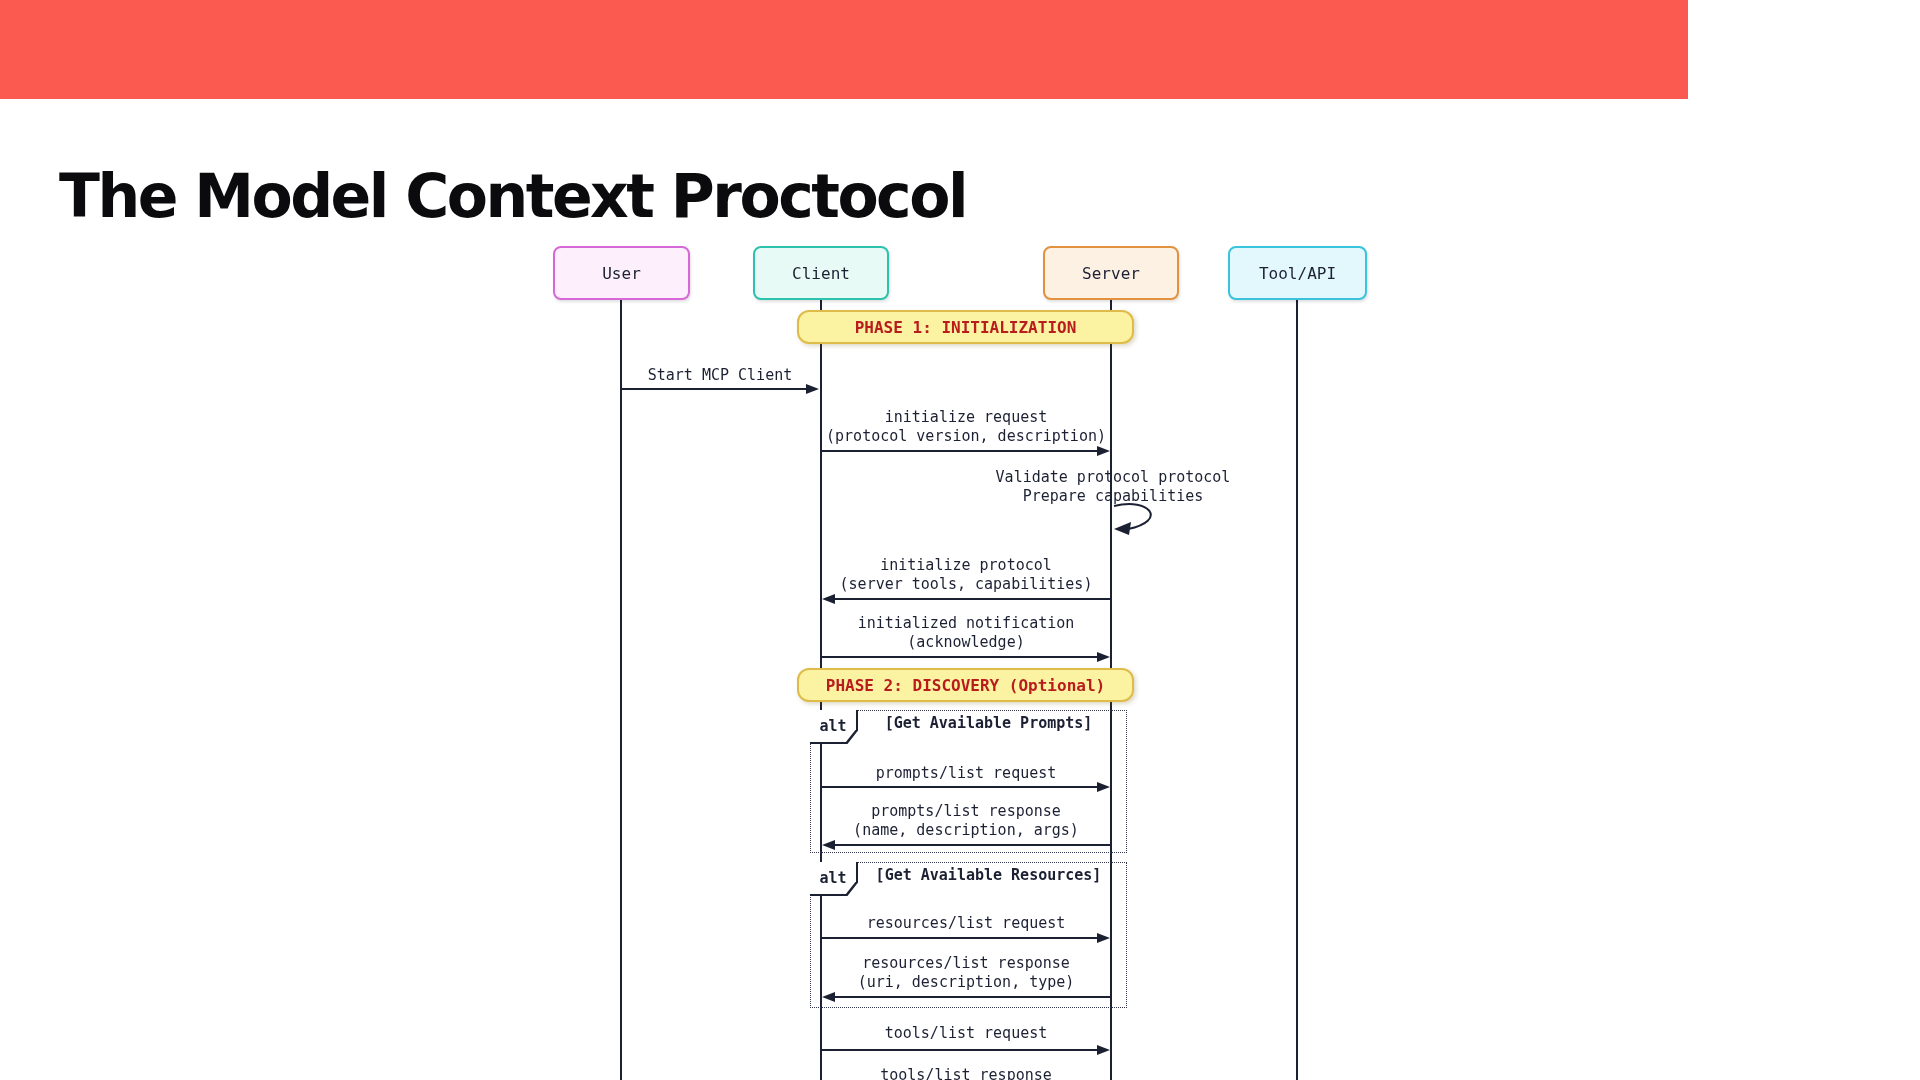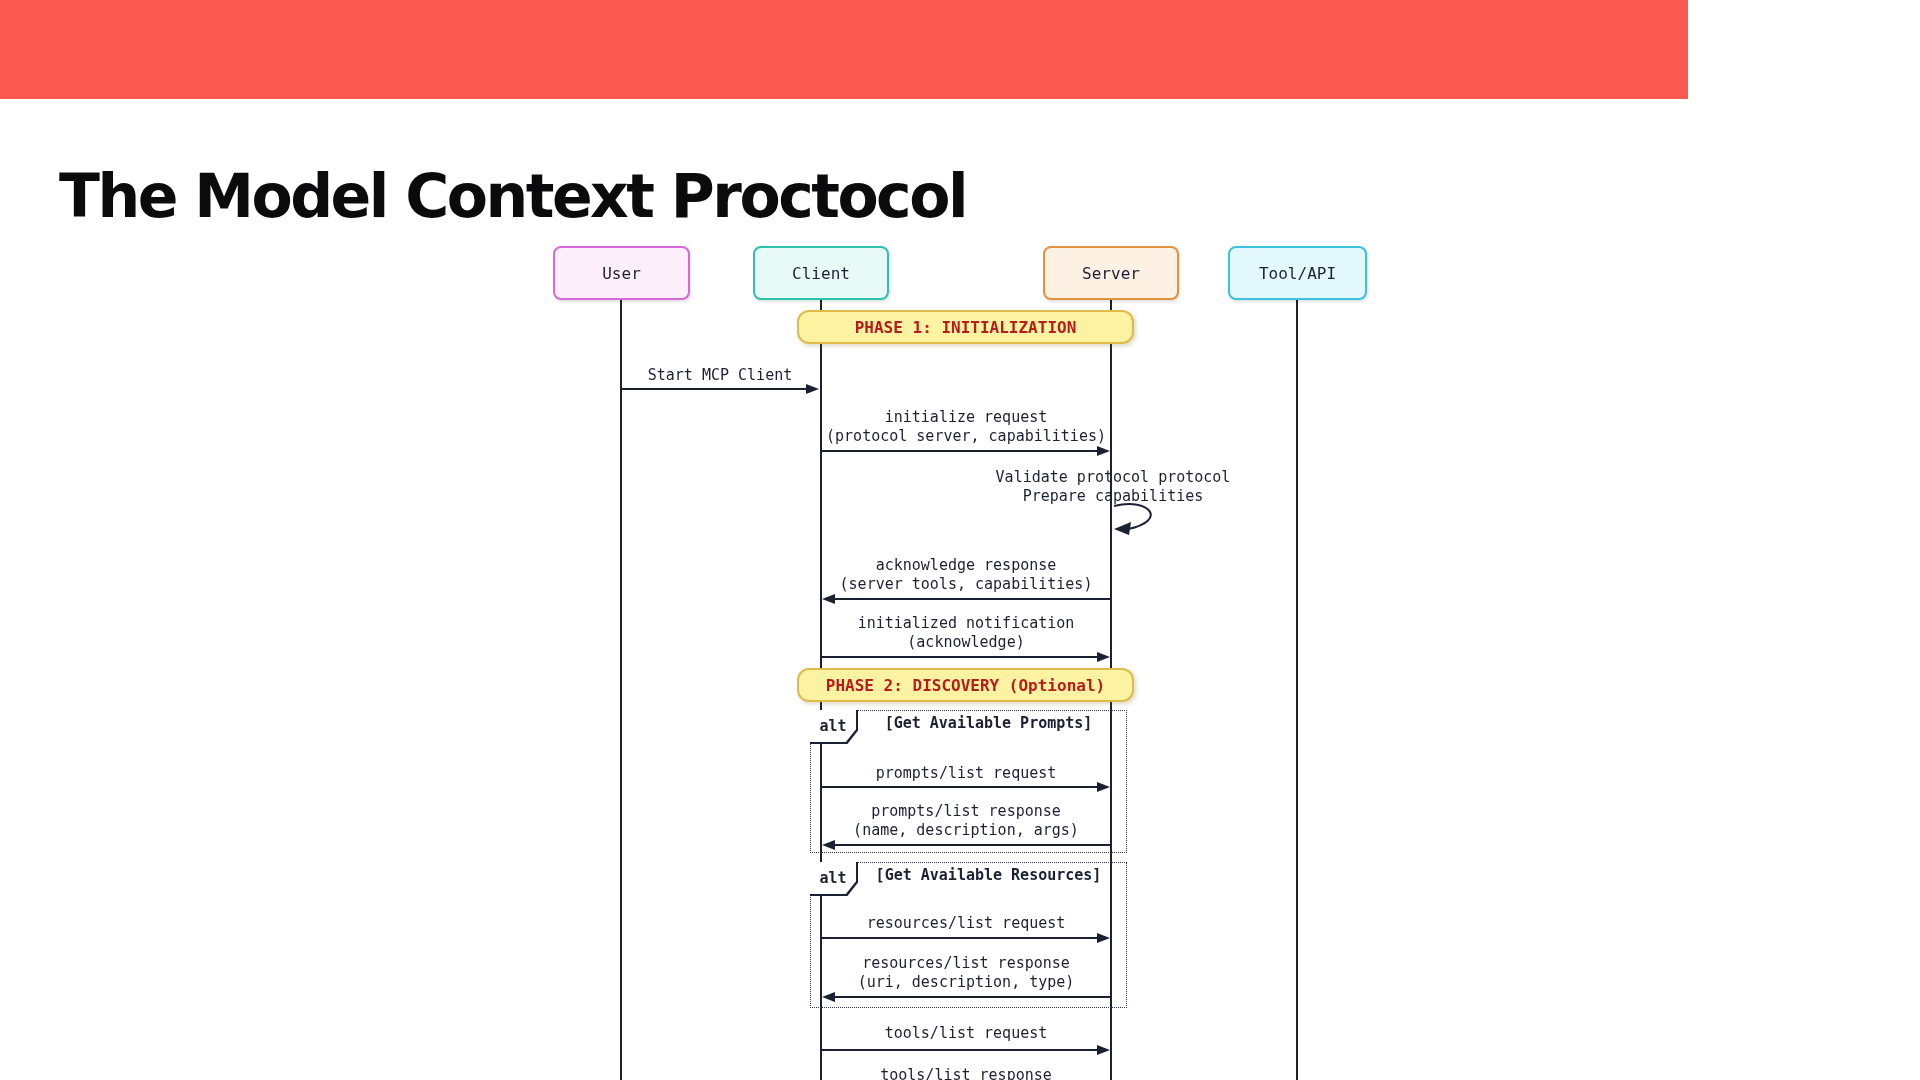--- a/index.html
+++ b/index.html
@@ -99,40 +99,40 @@
       <div class="msg" style="left:550px;top:366px;width:340px">
         <span>Start MCP Client</span>
       </div>
       <div class="mline" style="left:621px;top:388px;width:186px"></div>
       <div class="ahead-r" style="left:806px;top:384px"></div>
     </div>
 
     <div>
       <div class="msg" style="left:796px;top:408px;width:340px">
         <span>initialize request</span>
-        <span>(protocol server, capabilities)</span>
+        <span>(protocol version, description)</span>
       </div>
       <div class="mline" style="left:821px;top:450px;width:277px"></div>
       <div class="ahead-r" style="left:1097px;top:446px"></div>
     </div>
 
     <div>
       <div class="msg" style="left:953px;top:468px;width:320px">
         <span>Validate protocol protocol</span>
         <span>Prepare capabilities</span>
       </div>
       <svg class="selfloop" width="56" height="36" viewBox="0 0 56 36">
         <path d="M 2 4 C 38 -5 56 19 16 27" stroke="#1c2033" stroke-width="2" fill="none"></path>
         <polygon points="2,27 19,20 17,33" fill="#1c2033"></polygon>
       </svg>
     </div>
 
     <div>
       <div class="msg" style="left:796px;top:556px;width:340px">
-        <span>acknowledge response</span>
+        <span>initialize protocol</span>
         <span>(server tools, capabilities)</span>
       </div>
       <div class="ahead-l" style="left:822px;top:594px"></div>
       <div class="mline" style="left:835px;top:598px;width:276px"></div>
     </div>
 
     <div>
       <div class="msg" style="left:796px;top:614px;width:340px">
         <span>initialized notification</span>
         <span>(acknowledge)</span>

